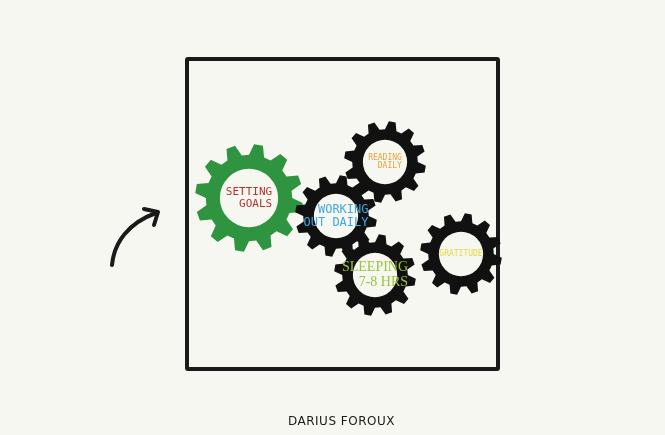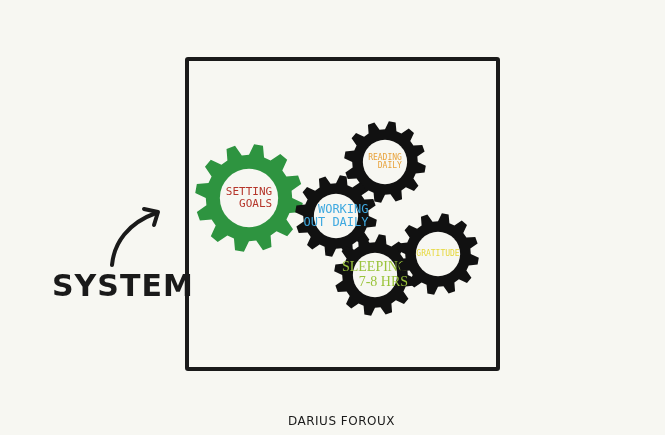--- a/index.html
+++ b/index.html
@@ -71,29 +71,28 @@
 OUT DAILY</div>
       </div>
       <div class="gear" style="left: 334px; top: 234px; width: 82px; height: 82px;">
         <svg viewBox="-50 -50 100 100">
           <path d="M40.00 0.00 L49.78 4.71 L48.30 12.94 L37.49 13.94 L34.64 20.00 L40.76 28.96 L35.36 35.36 L25.50 30.82 L20.00 34.64 L20.81 45.46 L12.94 48.30 L6.67 39.44 L0.00 40.00 L-4.71 49.78 L-12.94 48.30 L-13.94 37.49 L-20.00 34.64 L-28.96 40.76 L-35.36 35.36 L-30.82 25.50 L-34.64 20.00 L-45.46 20.81 L-48.30 12.94 L-39.44 6.67 L-40.00 0.00 L-49.78 -4.71 L-48.30 -12.94 L-37.49 -13.94 L-34.64 -20.00 L-40.76 -28.96 L-35.36 -35.36 L-25.50 -30.82 L-20.00 -34.64 L-20.81 -45.46 L-12.94 -48.30 L-6.67 -39.44 L-0.00 -40.00 L4.71 -49.78 L12.94 -48.30 L13.94 -37.49 L20.00 -34.64 L28.96 -40.76 L35.36 -35.36 L30.82 -25.50 L34.64 -20.00 L45.46 -20.81 L48.30 -12.94 L39.44 -6.67 Z" fill="#111111"></path>
           <circle r="27" fill="#f7f7f2"></circle>
         </svg>
         <div class="gear-label" style="color: rgb(154, 196, 58); font-size: 14px; font-family: Liberation Serif, serif;">SLEEPING
 7-8 HRS</div>
       </div>
-      <div class="gear" style="left: 397px; top: 213px; width: 82px; height: 82px; text-decoration: underline;">
+      <div class="gear" style="left: 420px; top: 213px; width: 82px; height: 82px; text-decoration: underline;">
         <svg viewBox="-50 -50 100 100">
           <path d="M40.00 0.00 L49.78 4.71 L48.30 12.94 L37.49 13.94 L34.64 20.00 L40.76 28.96 L35.36 35.36 L25.50 30.82 L20.00 34.64 L20.81 45.46 L12.94 48.30 L6.67 39.44 L0.00 40.00 L-4.71 49.78 L-12.94 48.30 L-13.94 37.49 L-20.00 34.64 L-28.96 40.76 L-35.36 35.36 L-30.82 25.50 L-34.64 20.00 L-45.46 20.81 L-48.30 12.94 L-39.44 6.67 L-40.00 0.00 L-49.78 -4.71 L-48.30 -12.94 L-37.49 -13.94 L-34.64 -20.00 L-40.76 -28.96 L-35.36 -35.36 L-25.50 -30.82 L-20.00 -34.64 L-20.81 -45.46 L-12.94 -48.30 L-6.67 -39.44 L-0.00 -40.00 L4.71 -49.78 L12.94 -48.30 L13.94 -37.49 L20.00 -34.64 L28.96 -40.76 L35.36 -35.36 L30.82 -25.50 L34.64 -20.00 L45.46 -20.81 L48.30 -12.94 L39.44 -6.67 Z" fill="#111111"></path>
           <circle r="27" fill="#f7f7f2"></circle>
         </svg>
         <div class="gear-label" style="color: rgb(230, 216, 58); font-size: 8px;">GRATITUDE</div>
       </div>
     </div>
 
   <svg class="arrow" viewBox="0 0 70 65">
     <path d="M12 62 C 14 40, 28 20, 56 10" fill="none" stroke="#1a1a1a" stroke-width="4" stroke-linecap="round"></path>
     <path d="M44 6 L 58 9 L 54 22" fill="none" stroke="#1a1a1a" stroke-width="4" stroke-linecap="round" stroke-linejoin="round"></path>
   </svg>
 
-  <div class="system-label">SYSTEM</div>
   <div class="author">DARIUS FOROUX</div>
 </div>
 
 </body></html>

